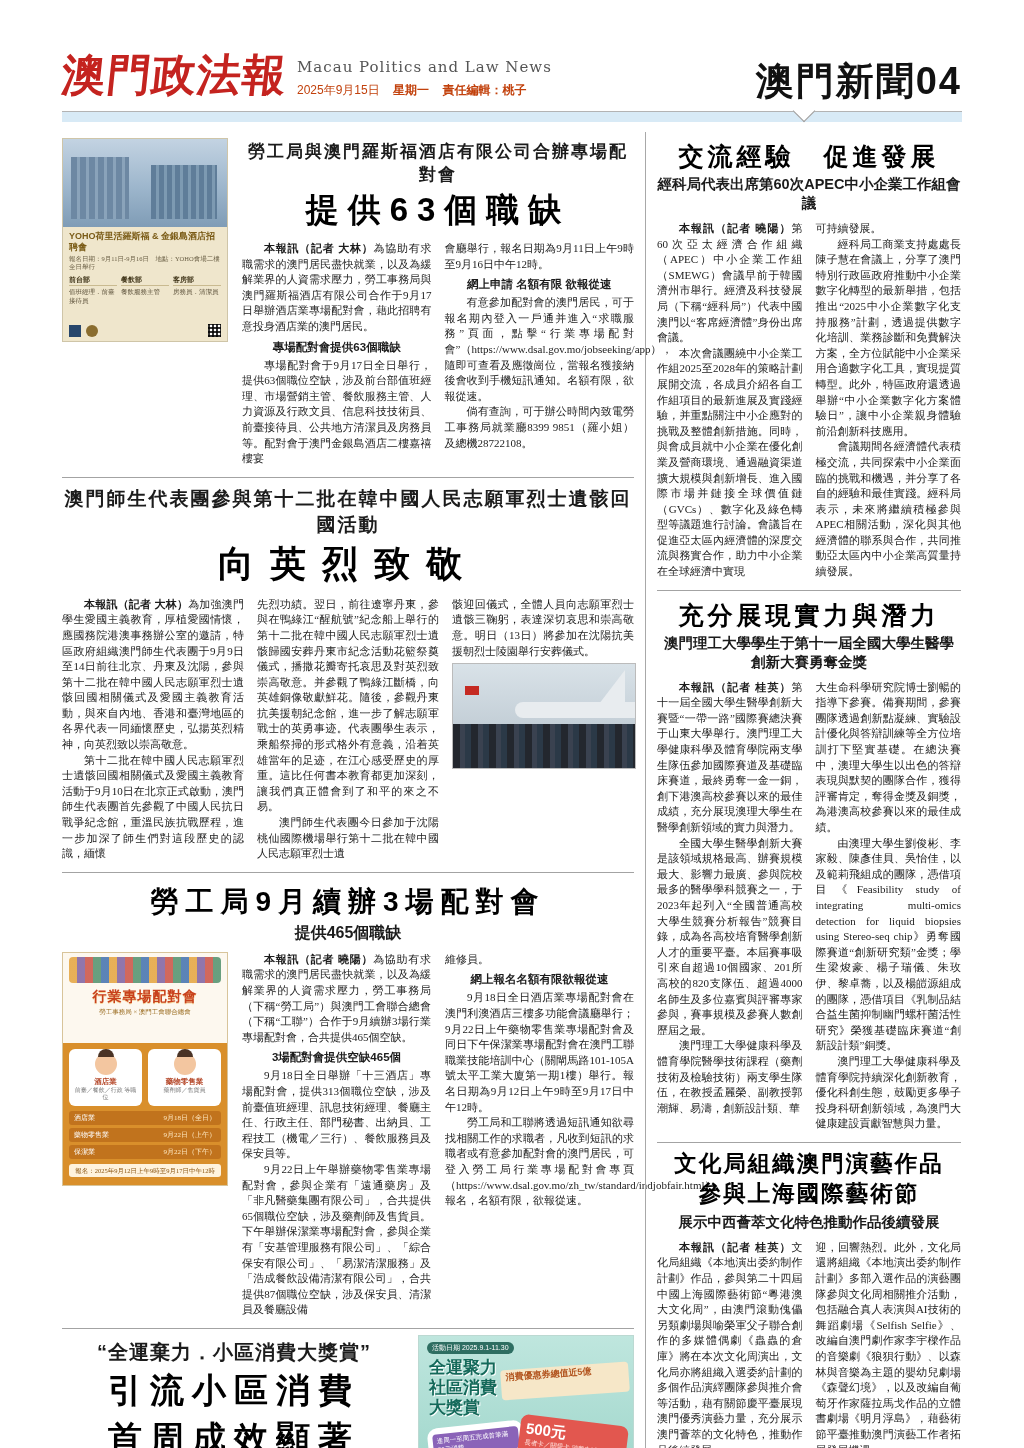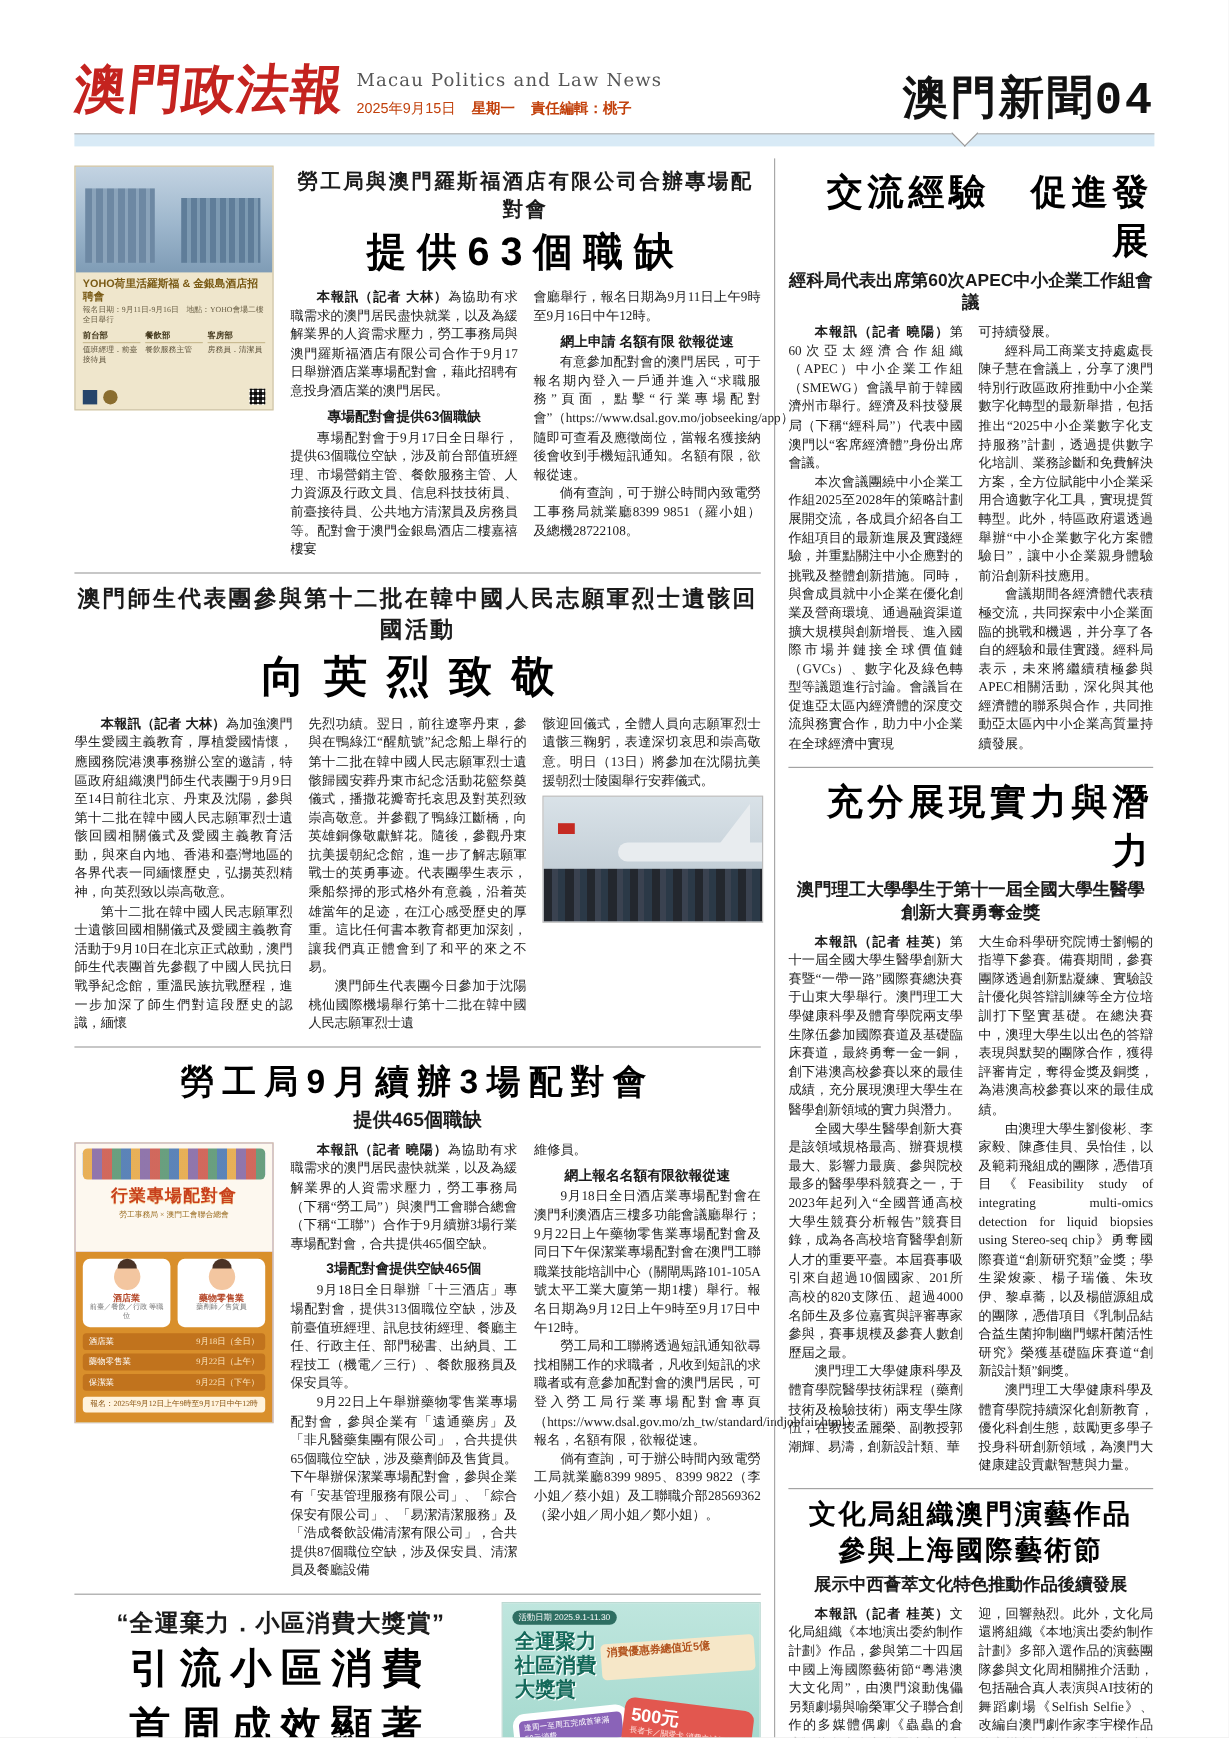--- a/index.html
+++ b/index.html
@@ -9,21 +9,21 @@
 
   
   .hdr{display:flex;justify-content:space-between;align-items:flex-start;}
   .mastwrap{display:flex;align-items:flex-start;gap:10px;}
   .mast{font-family:"DejaVu Serif",serif;font-weight:bold;color:#c4231f;font-size:44px;
         line-height:46px;letter-spacing:1px;transform:skewX(-6deg);}
   .mastsub{padding-top:6px;}
   .mast-en{font-family:"DejaVu Serif",serif;color:#555;font-size:15px;letter-spacing:1px;}
   .dateline{font-size:12px;color:#c2410c;margin-top:6px;font-family:"Liberation Sans",sans-serif;}
   .dateline b{margin-left:10px;}
-  .section{font-family:Liberation Mono, monospace;font-weight:900;font-size:38px;
+  .section{font-family:Liberation Sans, sans-serif;font-weight:900;font-size:38px;
            letter-spacing:2px;color:#111;padding-top:4px;}
   .band{position:relative;height:10px;background:#d8eaf6;border-top:1px solid #b3b3b3;margin-top:4px;}
   .notch{position:absolute;right:150px;top:-9px;width:15px;height:15px;background:#fff;
          border-right:1px solid #999;border-bottom:1px solid #999;transform:rotate(45deg);}
 
   
   .content{display:flex;margin-top:10px;}
   .colL{width:572px;}
   .colR{width:304px;border-left:1px solid #a8a8a8;padding-left:11px;margin-left:11px;}
 
@@ -52,21 +52,21 @@
 
   .h32{font-size:28px;letter-spacing:7px;margin:4px 0 2px;}
   .s17{font-size:16px;margin:0 0 8px;}
   .a3grid{display:flex;gap:14px;margin-top:4px;}
 
   .a4grid{display:flex;gap:12px;}
   .a4main{flex:1;min-width:0;}
   .k16{font-size:20px;letter-spacing:1px;margin:4px 0 2px;}
   .h30{font-size:34px;letter-spacing:8px;margin:0 0 2px;}
 
-  .hr27{font-size:30px;letter-spacing:4px;margin:2px 0 2px;text-align:right;}
+  .hr27{font-size:25px;letter-spacing:4px;margin:2px 0 2px;}
   .sr15{font-size:14.5px;margin:0 0 8px;}
   .hr23{font-size:22.5px;letter-spacing:2px;margin:0;line-height:30px;}
 
   
   .poster1{width:164px;height:202px;border:1px solid #cfc5a8;background:#efe6cc;flex:none;
            display:flex;flex-direction:column;overflow:hidden;}
   .p1photo{height:88px;background:linear-gradient(180deg,#c3d3e2 0%,#9db6cc 55%,#7f9cb6 100%);position:relative;}
   .p1photo:before{content:"";position:absolute;left:8px;top:18px;width:58px;height:62px;
         background:repeating-linear-gradient(90deg,#6d88a3 0 6px,#8aa3ba 6px 9px);}
   .p1photo:after{content:"";position:absolute;right:10px;top:26px;width:66px;height:54px;
@@ -89,21 +89,21 @@
   .photo2{width:100%;height:104px;margin-top:4px;position:relative;overflow:hidden;border:1px solid #bbb;
           background:linear-gradient(180deg,#d9e2e8 0%,#c5d0d8 55%,#aab6bf 100%);}
   .photo2 .tail{position:absolute;right:10px;top:6px;width:0;height:0;
         border-left:26px solid transparent;border-bottom:34px solid #e8ecef;}
   .photo2 .fuselage{position:absolute;right:0;top:38px;width:120px;height:16px;background:#e8ecef;border-radius:8px 0 0 8px;}
   .photo2 .crowd{position:absolute;left:0;bottom:0;width:100%;height:44px;
         background:repeating-linear-gradient(90deg,#23272e 0 7px,#3a4250 7px 12px,#2b3947 12px 18px);}
   .photo2 .flag{position:absolute;left:12px;top:22px;width:14px;height:9px;background:#c52a22;}
 
   
-  .poster3{width:164px;height:232px;border:1px solid #d8c49a;flex:none;display:flex;flex-direction:column;overflow:hidden;background:#c4b5fd;}
+  .poster3{width:164px;height:232px;border:1px solid #d8c49a;flex:none;display:flex;flex-direction:column;overflow:hidden;background:#eab308;}
   .p3top{height:86px;background:#fdf8ef;position:relative;padding-top:4px;}
   .p3crowd{height:26px;margin:0 6px;background:
       repeating-linear-gradient(90deg,#e4a33d 0 8px,#7d5fa0 8px 16px,#c94f43 16px 24px,#4f8f6b 24px 32px,#3f6fae 32px 40px);
       border-radius:4px;opacity:.85;}
   .p3badge{margin:5px auto 0;width:88%;text-align:center;font-family:"Liberation Sans",sans-serif;
       font-weight:900;font-size:14px;color:#c8401c;letter-spacing:1px;
       text-shadow:0 1px 0 #f7d9a0;}
   .p3org{text-align:center;font-size:6.5px;color:#9a6b1f;margin-top:2px;}
   .p3bottom{flex:1;background:#d98f2b;padding:6px;display:flex;flex-direction:column;gap:5px;}
   .p3cards{display:flex;gap:6px;}
@@ -281,21 +281,20 @@
               <p class="para"><b>本報訊（記者 曉陽）</b><span>為協助有求職需求的澳門居民盡快就業，以及為緩解業界的人資需求壓力，勞工事務局（下稱“勞工局”）與澳門工會聯合總會（下稱“工聯”）合作于9月續辦3場行業專場配對會，合共提供465個空缺。</span></p>
               <h5 class="isub">3場配對會提供空缺465個</h5>
               <p class="para">9月18日全日舉辦「十三酒店」專場配對會，提供313個職位空缺，涉及前臺值班經理、訊息技術經理、餐廳主任、行政主任、部門秘書、出納員、工程技工（機電／三行）、餐飲服務員及保安員等。</p>
               <p class="para">9月22日上午舉辦藥物零售業專場配對會，參與企業有「遠通藥房」及「非凡醫藥集團有限公司」，合共提供65個職位空缺，涉及藥劑師及售貨員。下午舉辦保潔業專場配對會，參與企業有「安基管理服務有限公司」、「綜合保安有限公司」、「易潔清潔服務」及「浩成餐飲設備清潔有限公司」，合共提供87個職位空缺，涉及保安員、清潔員及餐廳設備</p>
             </div>
             <div class="tcol">
               <p class="para noind">維修員。</p>
               <h5 class="isub">網上報名名額有限欲報從速</h5>
               <p class="para">9月18日全日酒店業專場配對會在澳門利澳酒店三樓多功能會議廳舉行；9月22日上午藥物零售業專場配對會及同日下午保潔業專場配對會在澳門工聯職業技能培訓中心（關閘馬路101-105A號太平工業大廈第一期1樓）舉行。報名日期為9月12日上午9時至9月17日中午12時。</p>
               <p class="para">勞工局和工聯將透過短訊通知欲尋找相關工作的求職者，凡收到短訊的求職者或有意參加配對會的澳門居民，可登入勞工局行業專場配對會專頁（https://www.dsal.gov.mo/zh_tw/standard/indjobfair.html）報名，名額有限，欲報從速。</p>
-              <p class="para">倘有查詢，可于辦公時間內致電勞工局就業廳8399 9895、8399 9822（李小姐／蔡小姐）及工聯職介部28569362（梁小姐／周小姐／鄭小姐）。</p>
             </div>
           </div>
         </section>
 
         <section class="art">
           <div class="a4grid">
             <div class="a4main">
               <div class="kicker k16">“全運棄力．小區消費大獎賞”</div>
               <div class="headline h30">引流小區消費</div>
               <div class="headline h30">首周成效顯著</div>

